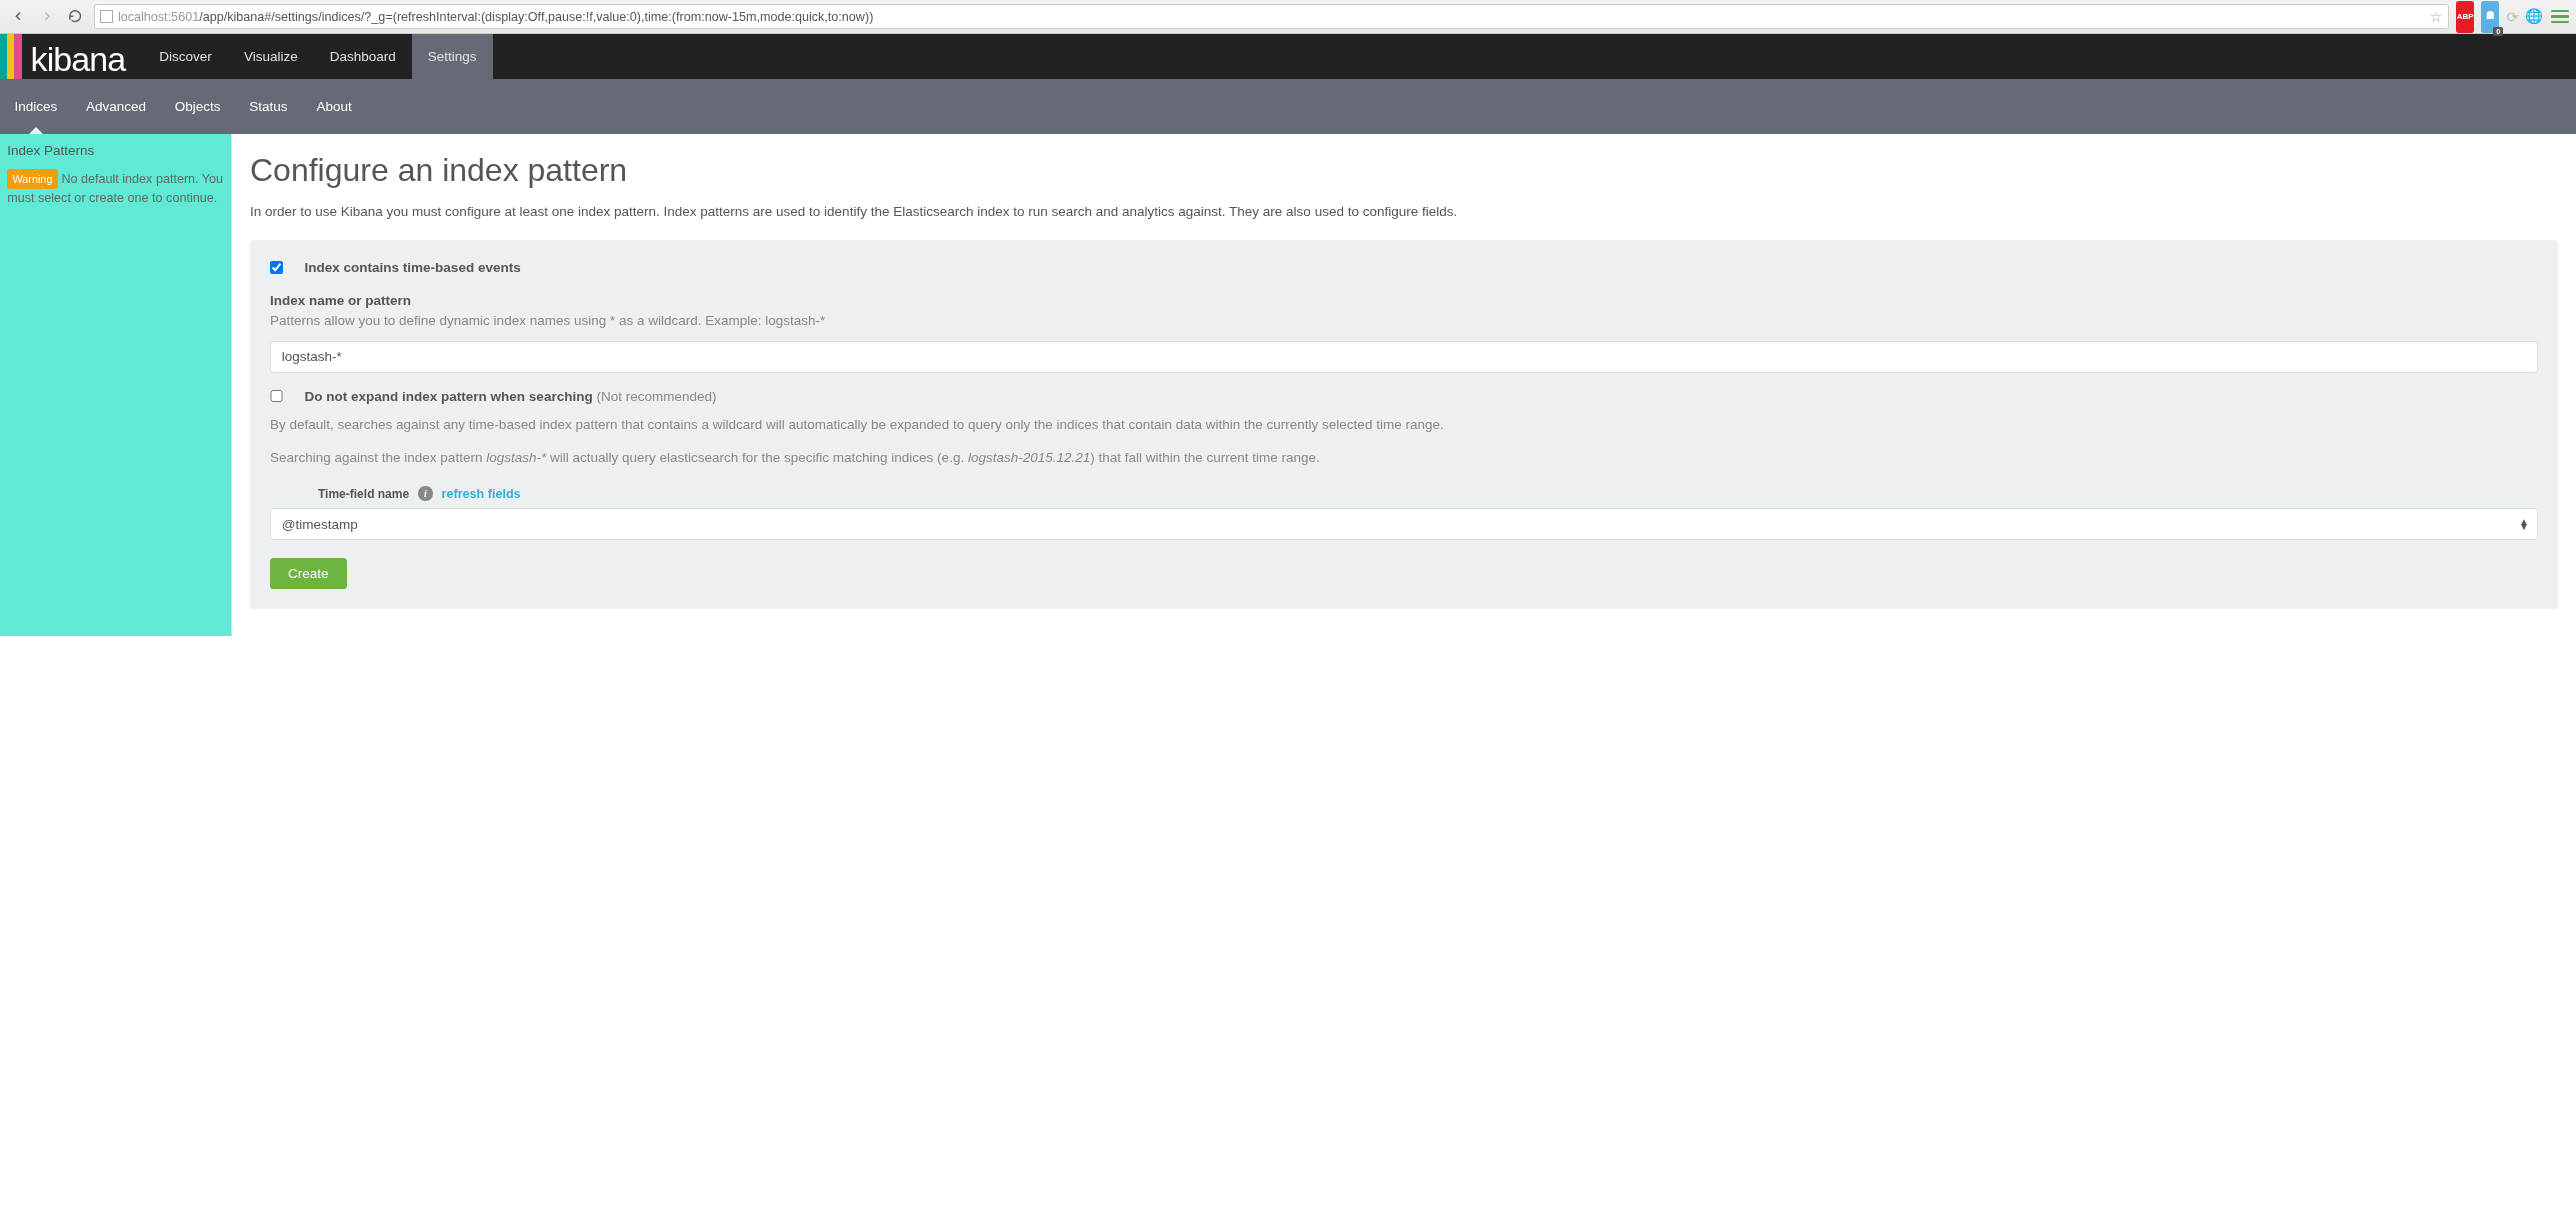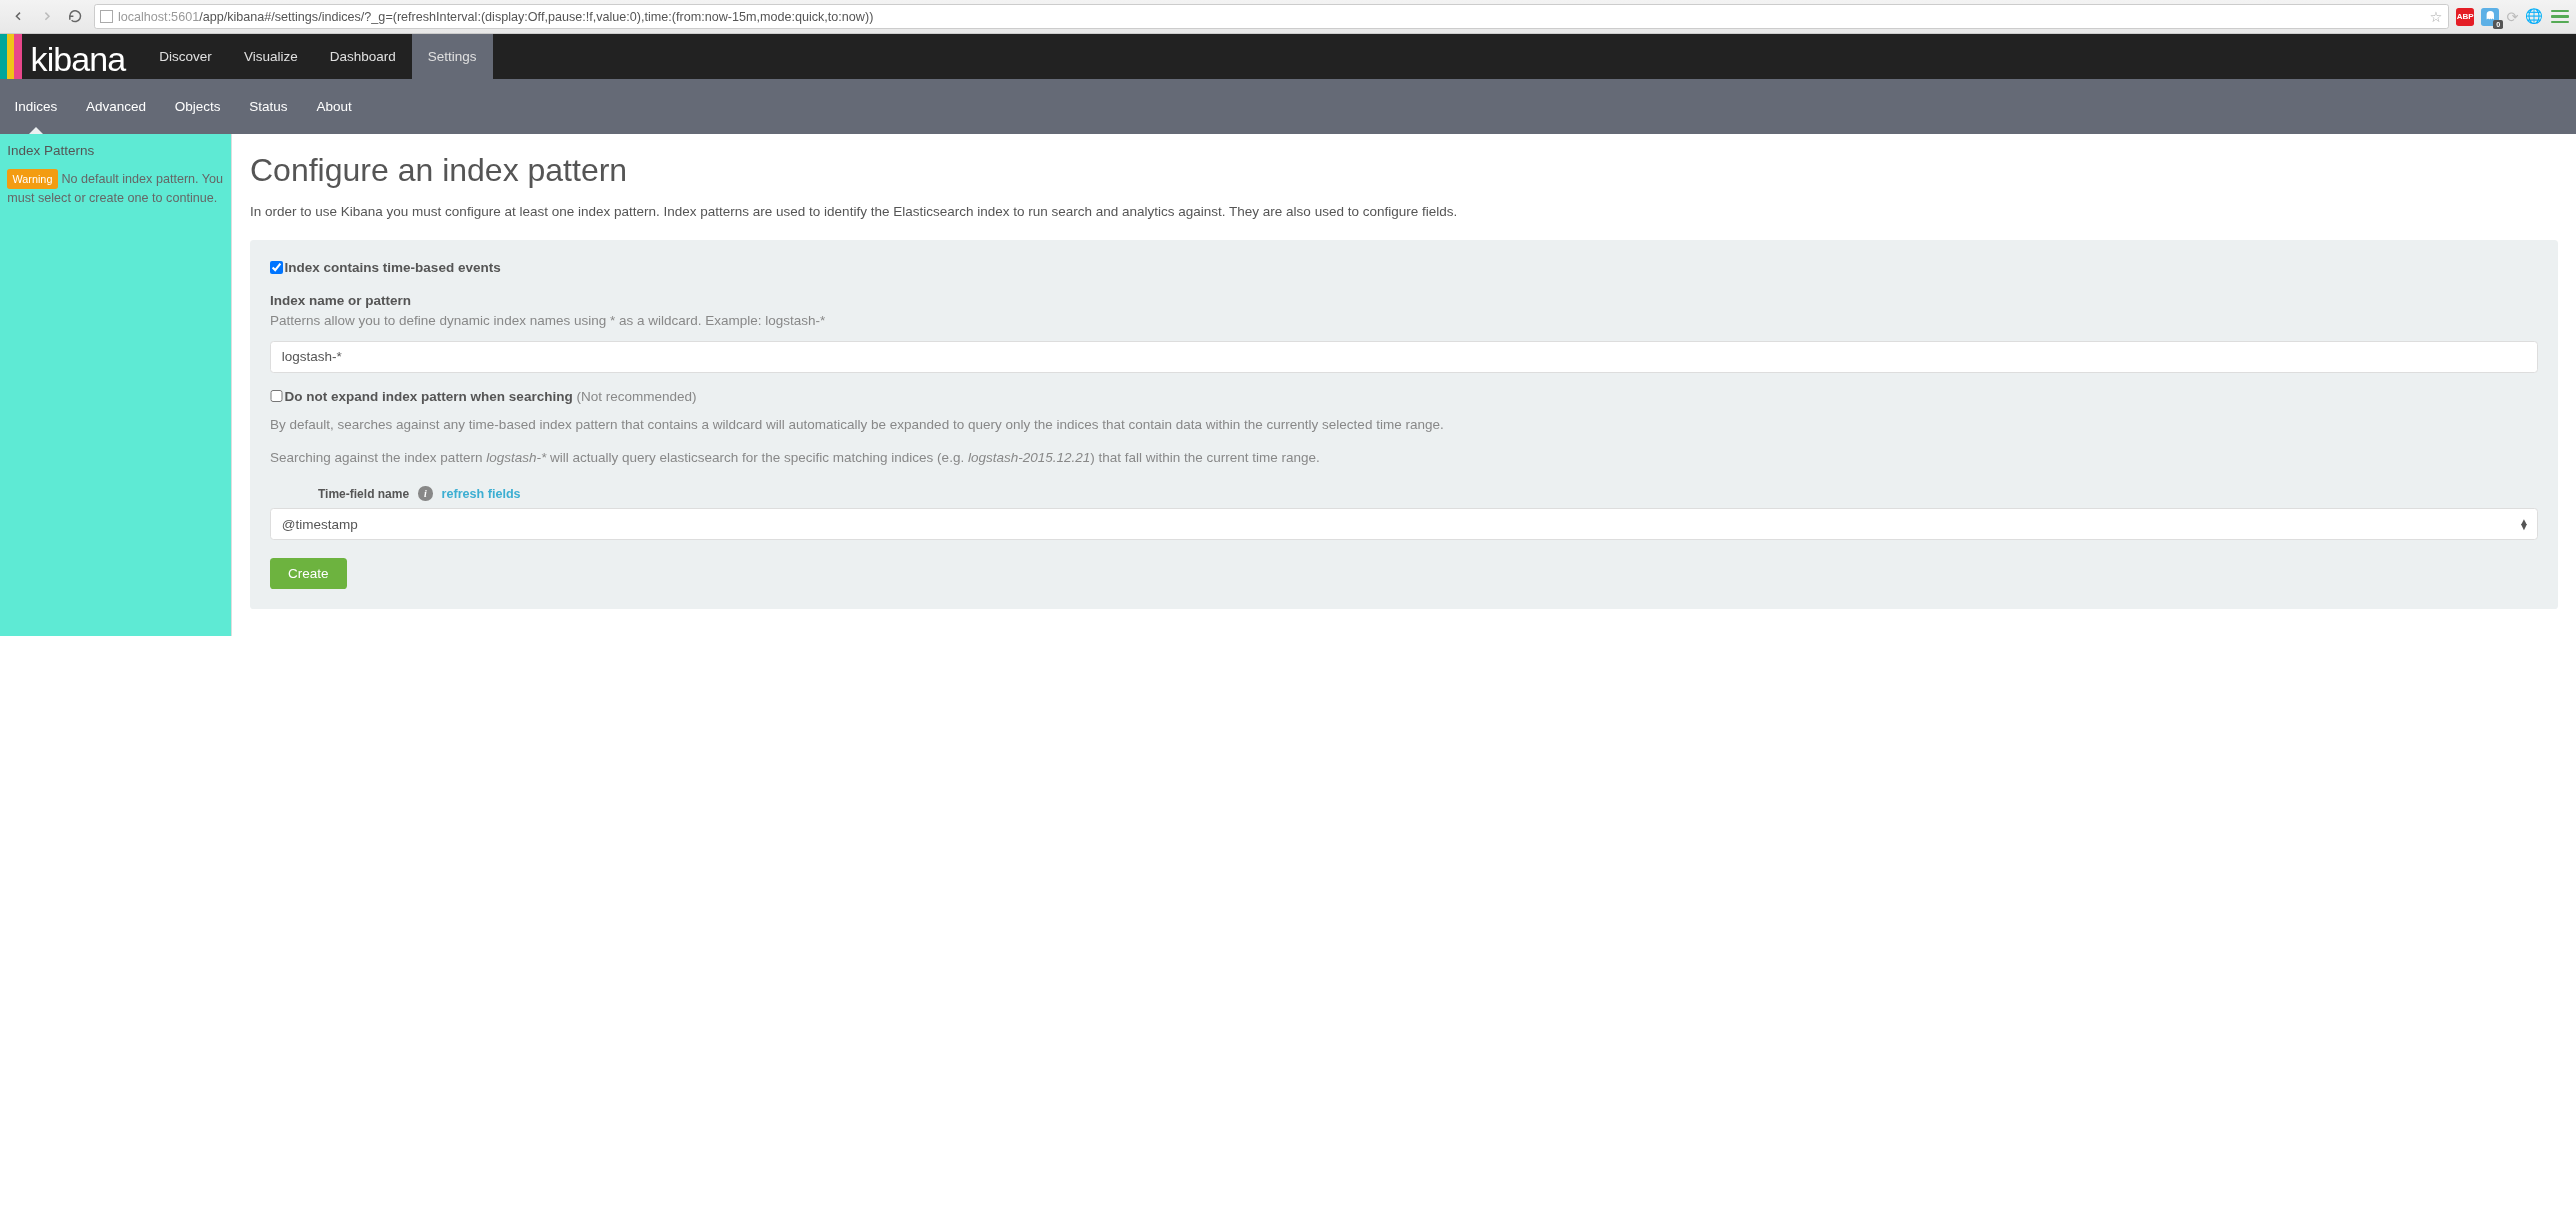--- a/index.html
+++ b/index.html
@@ -9,21 +9,21 @@
     .browser-chrome { height: 34px; background: linear-gradient(#f3f3f3, #e8e8e8); border-bottom: 0.9px solid #ccc; display: flex; align-items: center; padding: 0 7.2px; gap: 7.2px; }
     .nav-btn { width: 21.6px; height: 21.6px; display: flex; align-items: center; justify-content: center; color: #666; cursor: pointer; }
     .nav-btn.disabled { color: #bbb; }
     .nav-btn svg { width: 14.4px; height: 14.4px; }
     .url-bar { flex: 1; height: 25px; background: #fff; border: 0.9px solid #ccc; border-radius: 2.7px; display: flex; align-items: center; padding: 0 5.4px; gap: 5.4px; }
     .page-icon { width: 12.6px; height: 12.6px; border: 0.9px solid #aaa; background: #fff; }
     .url-text { flex: 1; font-size: 12.6px; color: #333; white-space: nowrap; overflow: hidden; }
     .url-text .host { color: #999; }
     .url-text .path { color: #555; }
     .star-icon { color: #aaa; font-size: 14.4px; }
-    .ext-icon { width: 18px; height: 18px; border-radius: 2.7px; display: flex; align-items: center; justify-content: center; font-size: 8px; font-weight: bold; color: #fff; }
+    .ext-icon { width: 18px; height: 32px; border-radius: 2.7px; display: flex; align-items: center; justify-content: center; font-size: 8px; font-weight: bold; color: #fff; }
     .abp { background: #e41e26; }
     .ghostery { background: #5db0e6; position: relative; }
     .ghostery .badge { position: absolute; bottom: -3.6px; right: -3.6px; background: #555; color: #fff; font-size: 7.2px; padding: 0 2.7px; border-radius: 1.8px; }
     .reload-ext { color: #bbb; font-size: 14.4px; }
     .globe-ext { color: #4a9; font-size: 14.4px; }
     .hamburger { width: 18px; display: flex; flex-direction: column; gap: 2.7px; cursor: pointer; }
     .hamburger span { height: 2.7px; background: #5a5; border-radius: 0.9px; }
     
     
     .topnav { height: 45px; background: #222; display: flex; align-items: stretch; }
@@ -50,21 +50,21 @@
     .sidebar { width: 232px; background: #5eead4; border-right: 0.9px solid #ddd; padding: 9px 7.2px; }
     .sidebar-title { font-size: 13.5px; color: #555; margin-bottom: 10.8px; }
     .warning-box { font-size: 12.6px; color: #666; line-height: 1.5; }
     .warning-badge { display: inline-block; background: #f39c12; color: #fff; padding: 1.8px 5.4px; border-radius: 2.7px; font-size: 10.8px; margin-right: 3.6px; }
     
     .main { flex: 1; padding: 18px 18px 27px 18px; }
     h1 { font-size: 32px; font-weight: 400; color: #555; margin-bottom: 12.6px; }
     .subtitle { font-size: 13.5px; color: #555; line-height: 1.5; margin-bottom: 18px; }
     
     .form-panel { background: #ecf0f1; padding: 20px; border-radius: 3.6px; }
-    .checkbox-row { display: flex; align-items: center; gap: 2px; margin-bottom: 7.2px; }
+    .checkbox-row { display: flex; align-items: center; gap: 22px; margin-bottom: 7.2px; }
     .checkbox-row input[type="checkbox"] { width: 12.6px; height: 12.6px; cursor: pointer; }
     .checkbox-row label { font-size: 13.5px; color: #555; cursor: pointer; }
     .checkbox-row label strong { font-weight: 600; }
     .checkbox-row .deprecated { color: #888; font-weight: 400; }
     
     .field-group { margin-top: 18px; }
     .field-label { font-size: 13.5px; font-weight: 600; color: #555; margin-bottom: 3.6px; }
     .field-help { font-size: 13.5px; color: #888; margin-bottom: 9px; line-height: 1.5; }
     .text-input { width: 100%; height: 32px; padding: 0 10.8px; font-size: 13.5px; border: 0.9px solid #ddd; border-radius: 3.6px; background: #fff; color: #555; }
     

